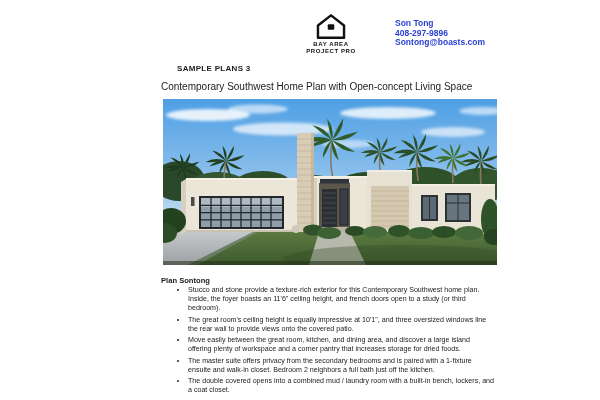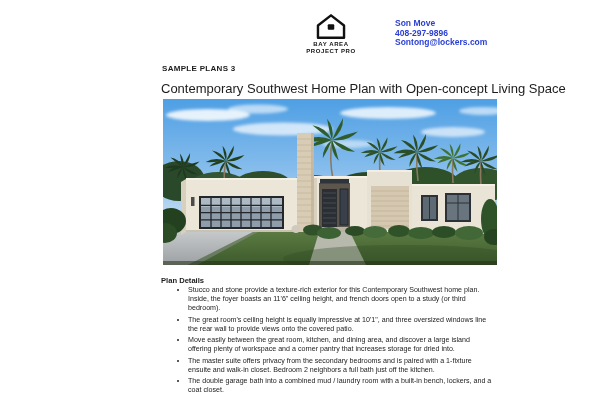--- a/index.html
+++ b/index.html
@@ -14,22 +14,22 @@
 
   
   .logo-block{left:299px;top:13px;width:64px;text-align:center;}
   .logo-icon{display:block;margin:0 auto 1px auto;}
   .logo-line{font-size:6px;font-weight:bold;letter-spacing:.6px;line-height:7px;color:#111;white-space:nowrap;}
 
   .contact-block{left:395px;top:19px;font-weight:bold;font-size:8.5px;line-height:9.6px;}
   .contact-line{white-space:nowrap;}
 
   
-  .doc-title{left:162px;top:64px;font-size:8px;font-weight:bold;letter-spacing:.3px;}
-  .doc-subtitle{left:161px;top:81px;font-size:13px;}
+  .doc-title{left:177px;top:64px;font-size:8px;font-weight:bold;letter-spacing:.3px;}
+  .doc-subtitle{left:161px;top:81px;font-size:10px;}
 
   
   .photo{left:163px;top:99px;width:334px;height:166px;overflow:hidden;}
   .photo svg{display:block;width:334px;height:166px;}
 
   
   .plan-heading{left:161px;top:276px;font-size:7.6px;font-weight:bold;}
   .plan-list{left:161px;top:285px;width:334px;}
   .plan-list ul{margin:0;padding:0 0 0 27px;list-style:disc;}
   .plan-list li{font-size:7.1px;line-height:9px;margin:0 0 1.5px 0;color:#222;}
@@ -41,23 +41,23 @@
 <div class="abs logo-block">
   <svg class="logo-icon" width="32" height="27" viewBox="0 0 34 29">
     <path d="M17 2.5 L31 13.5 L31 26.5 L3 26.5 L3 13.5 Z" fill="none" stroke="#111" stroke-width="2.6" stroke-linejoin="round"></path>
     <rect x="13.5" y="12" width="7" height="6" rx="1.2" fill="#111"></rect>
   </svg>
   <div class="logo-line">BAY AREA</div>
   <div class="logo-line">PROJECT PRO</div>
 </div>
 
 <div class="abs contact-block" style="color:#2a3fd2;">
-  <div class="contact-line">Son Move</div>
+  <div class="contact-line">Son Tong</div>
   <div class="contact-line">408-297-9896</div>
-  <div class="contact-line">Sontong@lockers.com</div>
+  <div class="contact-line">Sontong@boasts.com</div>
 </div>
 
 <div class="abs doc-title">SAMPLE PLANS 3</div>
 <div class="abs doc-subtitle">Contemporary Southwest Home Plan with Open-concept Living Space</div>
 
 <div class="abs photo">
 <svg viewBox="0 0 334 166" preserveAspectRatio="none">
   <defs>
     <linearGradient id="sky" x1="0" y1="0" x2="0" y2="1">
       <stop offset="0" stop-color="#4e9fe4"></stop>
@@ -199,22 +199,22 @@
     <ellipse cx="306" cy="134" rx="14" ry="7" fill="#426838"></ellipse>
     <ellipse cx="327" cy="120" rx="9" ry="20" fill="#2f5329"></ellipse>
     <ellipse cx="331" cy="138" rx="10" ry="8" fill="#264421"></ellipse>
   </g>
 
   <ellipse cx="240" cy="160" rx="120" ry="14" fill="#2f4a22" opacity="0.35"></ellipse>
   <rect x="0" y="162" width="334" height="4" fill="#243018" opacity="0.55"></rect>
 </svg>
 </div>
 
-<div class="abs plan-heading">Plan Details</div>
+<div class="abs plan-heading">Plan Sontong</div>
 <div class="abs plan-list">
   <ul>
     <li>Stucco and stone provide a texture-rich exterior for this Contemporary Southwest home plan. Inside, the foyer boasts an 11'6" ceiling height, and french doors open to a study (or third bedroom).</li>
     <li>The great room's ceiling height is equally impressive at 10'1", and three oversized windows line the rear wall to provide views onto the covered patio.</li>
-    <li>Move easily between the great room, kitchen, and dining area, and discover a large island offering plenty of workspace and a corner pantry that increases storage for dried into.</li>
+    <li>Move easily between the great room, kitchen, and dining area, and discover a large island offering plenty of workspace and a corner pantry that increases storage for dried foods.</li>
     <li>The master suite offers privacy from the secondary bedrooms and is paired with a 1-fixture ensuite and walk-in closet. Bedroom 2 neighbors a full bath just off the kitchen.</li>
-    <li>The double garage bath into a combined mud / laundry room with a built-in bench, lockers, and a coat closet.</li>
+    <li>The double covered opens into a combined mud / laundry room with a built-in bench, lockers, and a coat closet.</li>
   </ul>
 </div>
 
 </body></html>

